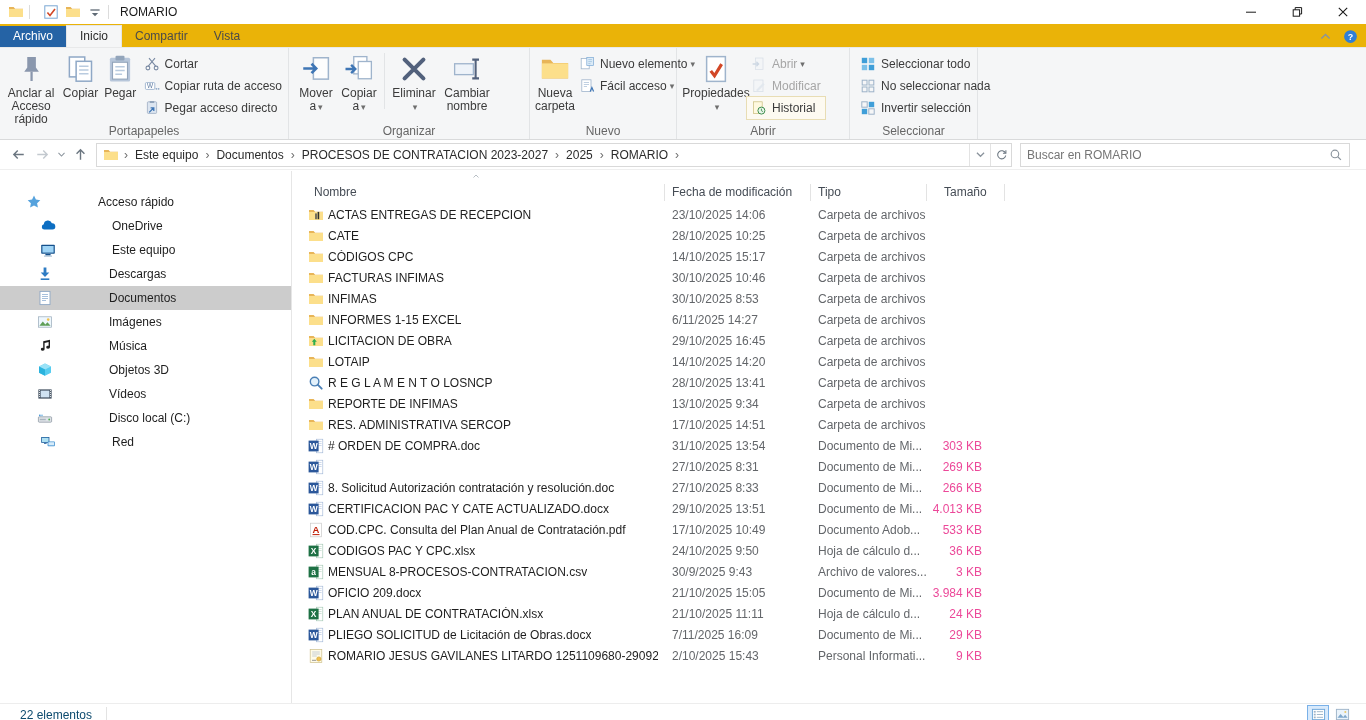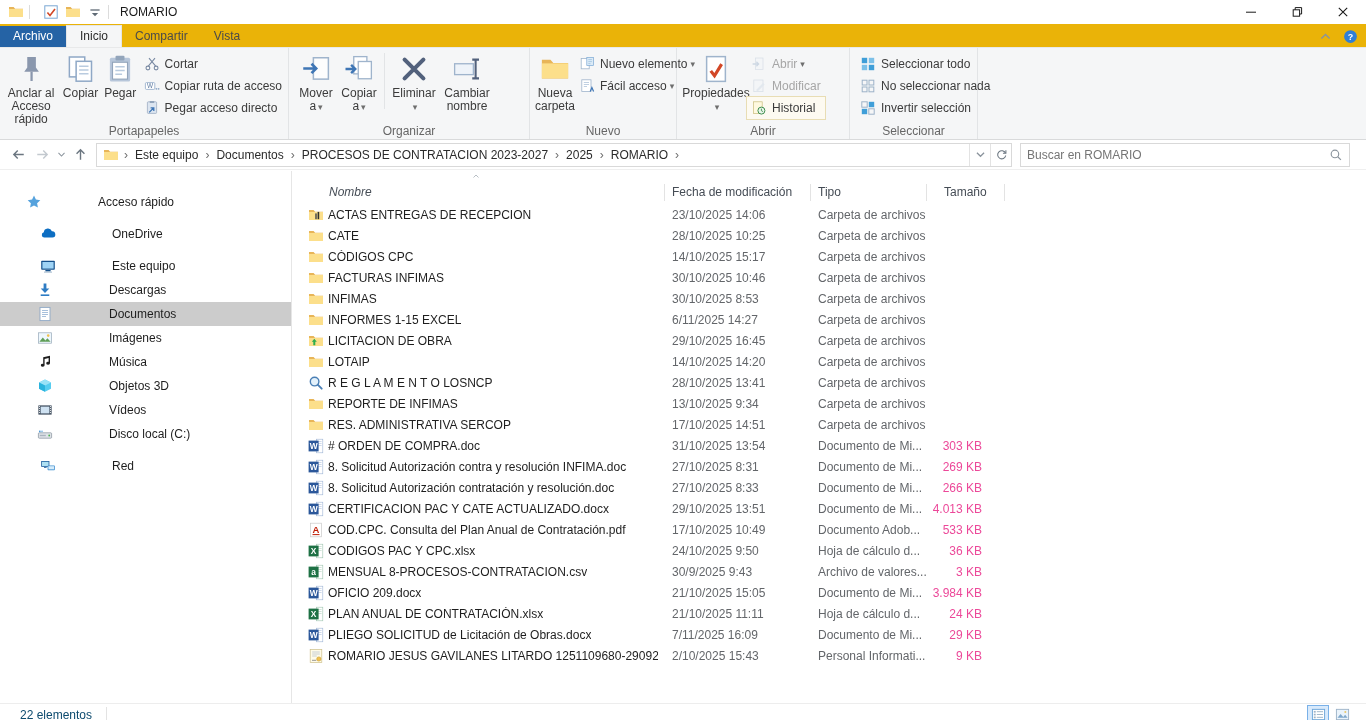--- a/index.html
+++ b/index.html
@@ -56,21 +56,21 @@
   .searchbox input{flex:1;border:none;outline:none;font:12px "Liberation Sans","DejaVu Sans",sans-serif;color:#333;}
   .searchbox input::placeholder{color:#757575;opacity:1;}
   .searchbox .icon{width:14px;height:14px;flex:none;}
   
   .main{position:absolute;top:171px;left:0;width:1366px;height:532px;display:flex;}
   .sidebar{width:292px;border-right:1px solid #e6e6e6;padding-top:19px;overflow:hidden;}
   .sbitem{height:24px;display:flex;align-items:center;color:#1e1e1e;gap:48px;}
   .sbitem .icon{width:16px;height:16px;margin-right:8px;flex:none;}
   .sbitem.lvl0{padding-left:26px;}
   .sbitem.lvl1{padding-left:37px;}
-  .sbitem.gap{margin-top:8px;padding-left:40px;}
+  .sbitem.gap{padding-left:40px;}
   .sbitem.selected{background:#cccccc;}
   
   .filepane{position:relative;flex:1;}
   .listheader{position:absolute;top:0;left:0;right:0;height:34px;color:#454c55;}
   .lh-label{position:absolute;bottom:6px;white-space:nowrap;}
   .lh-sep{position:absolute;bottom:4px;width:1px;height:17px;background:#e3e3e3;}
   .sortcaret{position:absolute;top:1px;left:178px;width:12px;height:8px;}
   .rows{position:absolute;top:34px;left:0;right:0;}
   .frow{position:relative;height:21px;}
   .frow .ficon{position:absolute;left:16px;top:2px;width:16px;height:16px;}
@@ -582,21 +582,21 @@
         <span>Red</span>
       </div>
     </div>
   <div class="filepane">
     <div class="listheader">
       <span class="icon sortcaret">
           <svg viewBox="0 0 16 16" xmlns="http://www.w3.org/2000/svg">
             <path d="M3 11l5-5 5 5" stroke="#9aa3ac" stroke-width="1.4" fill="none"></path>
           </svg>
         </span>
-      <span class="lh-label" style="left:37px;font-style:italic;">Nombre</span>
+      <span class="lh-label" style="left:22px;">Nombre</span>
       <span class="lh-sep" style="left:372px;"></span>
       <span class="lh-label" style="left:380px;">Fecha de modificación</span>
       <span class="lh-sep" style="left:518px;"></span>
       <span class="lh-label" style="left:526px;">Tipo</span>
       <span class="lh-sep" style="left:634px;"></span>
       <span class="lh-label" style="left:640px;margin-left:12px;">Tamaño</span>
       <span class="lh-sep" style="left:712px;"></span>
     </div>
     <div class="rows" id="rows">
         <div class="frow">
@@ -750,21 +750,20 @@
         </div>
         <div class="frow">
           <span class="icon ficon">
             <svg viewBox="0 0 16 16" xmlns="http://www.w3.org/2000/svg">
               <rect x="8.4" y="1.2" width="6.4" height="13.6" fill="#fff" stroke="#9db3d4" stroke-width="0.6"></rect>
               <path d="M9.6 3.5h4M9.6 5.5h4M9.6 7.5h4" stroke="#c3d1e6" stroke-width="0.8"></path>
               <rect x="0.6" y="2.6" width="10" height="10.8" fill="#2b579a"></rect>
               <text x="5.6" y="11" font-size="8.4" font-weight="bold" fill="#fff" text-anchor="middle" font-family="Liberation Sans,sans-serif">W</text>
             </svg>
           </span>
-          <span class="fname">8. Solicitud Autorización contra y resolución INFIMA.doc</span>
           <span class="fdate">27/10/2025 8:31</span>
           <span class="ftype">Documento de Mi...</span>
           <span class="fsize">269 KB</span>
         </div>
         <div class="frow">
           <span class="icon ficon">
             <svg viewBox="0 0 16 16" xmlns="http://www.w3.org/2000/svg">
               <rect x="8.4" y="1.2" width="6.4" height="13.6" fill="#fff" stroke="#9db3d4" stroke-width="0.6"></rect>
               <path d="M9.6 3.5h4M9.6 5.5h4M9.6 7.5h4" stroke="#c3d1e6" stroke-width="0.8"></path>
               <rect x="0.6" y="2.6" width="10" height="10.8" fill="#2b579a"></rect>

